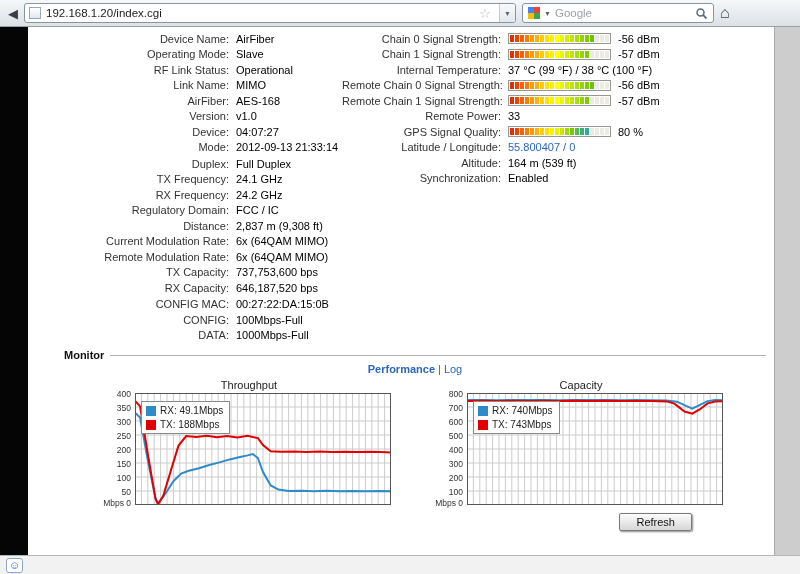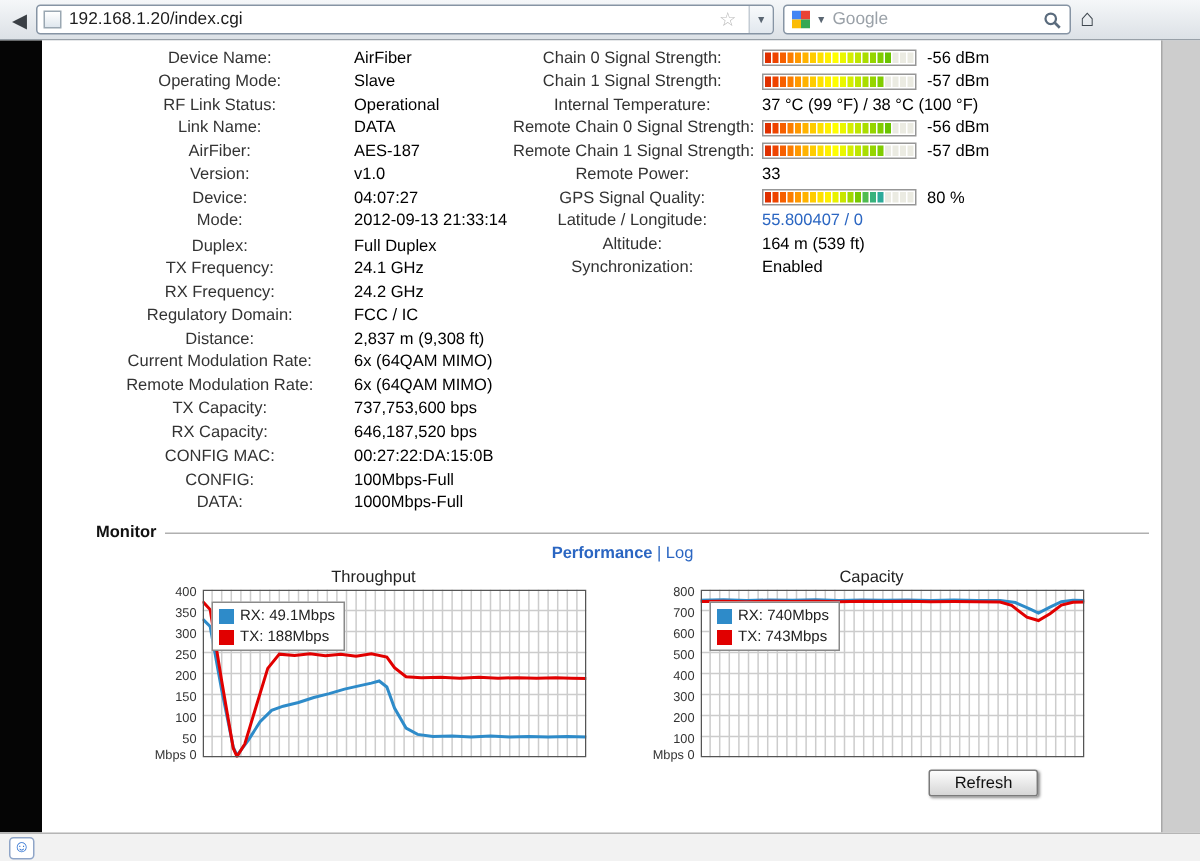--- a/index.html
+++ b/index.html
@@ -28,21 +28,21 @@
   .viewport { height:528px; flex:none; display:flex; }
   .left-strip { width:28px; flex:none; background:#050505; }
   .right-strip { width:26px; flex:none; background:#cdcdcd; border-left:1px solid #a8a8a8; }
   .page { flex:1; background:#fff; padding:4px 8px 0 36px; overflow:hidden; font-size:11px; color:#000; }
 
   
   .status-cols { display:flex; }
   .col-left { width:278px; flex:none; }
   .col-right { flex:1; }
   .status-row { display:flex; align-items:center; height:15.5px; }
-  .row-label { flex:none; text-align:center; color:#333; padding-right:7px; white-space:nowrap; }
+  .row-label { flex:none; text-align:right; color:#333; padding-right:7px; white-space:nowrap; }
   .col-left .row-label { width:172px; }
   .col-right .row-label { width:166px; }
   .row-value-wrap { display:flex; align-items:center; gap:7px; min-width:0; }
   .row-value { white-space:nowrap; color:#000; }
   .row-value.link { color:var(--link,#2b66c2); cursor:pointer; }
   .col-left .row-group + .row-group { margin-top:1px; }
   .col-right .row-group + .row-group { }
 
   
   .gauge { display:inline-flex; gap:1px; padding:1px; border:1px solid #979797; background:#fff; height:11px; flex:none; }
@@ -135,27 +135,27 @@
               </div>
               <div class="status-row">
                 <div class="row-label">RF Link Status:</div>
                 <div class="row-value-wrap">
                   <div class="row-value">Operational</div>
                 </div>
               </div>
               <div class="status-row">
                 <div class="row-label">Link Name:</div>
                 <div class="row-value-wrap">
-                  <div class="row-value">DATA</div>
+                  <div class="row-value">MIMO</div>
                 </div>
               </div>
               <div class="status-row">
                 <div class="row-label">AirFiber:</div>
                 <div class="row-value-wrap">
-                  <div class="row-value">AES-187</div>
+                  <div class="row-value">AES-168</div>
                 </div>
               </div>
               <div class="status-row">
                 <div class="row-label">Version:</div>
                 <div class="row-value-wrap">
                   <div class="row-value">v1.0</div>
                 </div>
               </div>
               <div class="status-row">
                 <div class="row-label">Device:</div>

